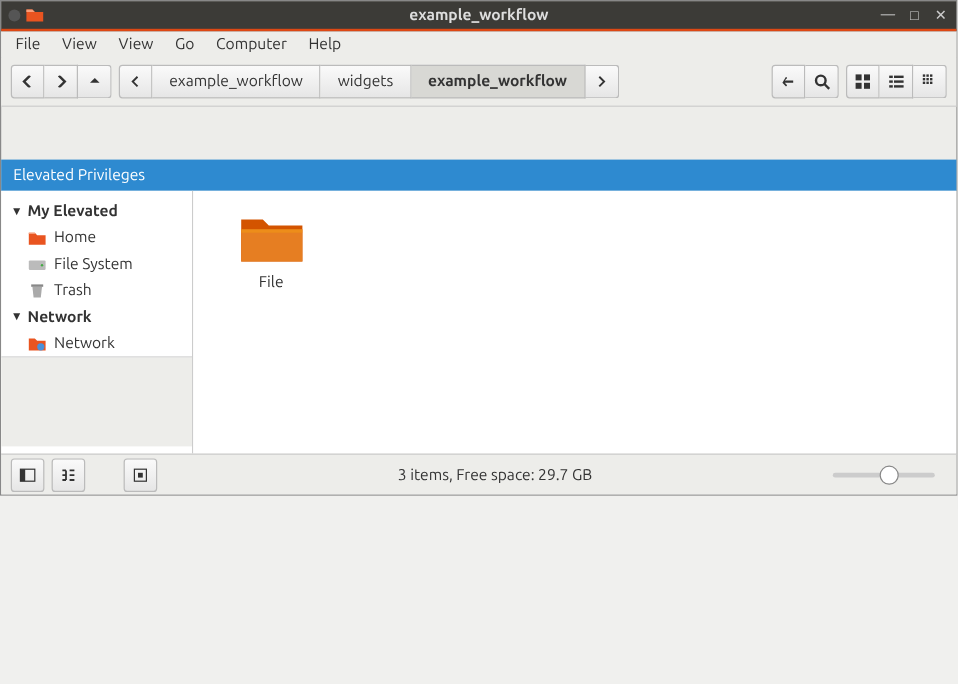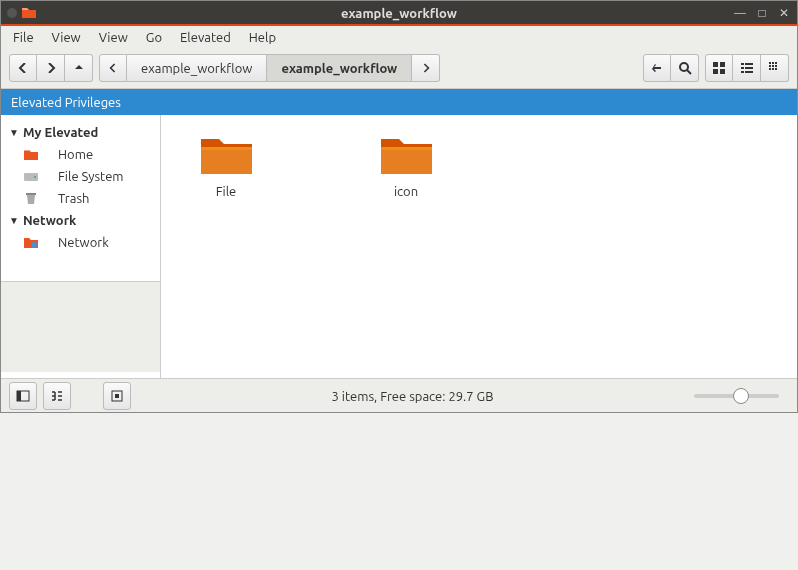--- a/index.html
+++ b/index.html
@@ -15,27 +15,27 @@
 .menubar span { cursor: pointer; }
 .toolbar { display: flex; align-items: center; gap: 6px; padding: 6px 8px; background: #ededea; border-bottom: 1px solid #ccc; }
 .btn { border: 1px solid #bbb; background: linear-gradient(#fafafa, #e6e6e6); height: 28px; min-width: 28px; display: inline-flex; align-items: center; justify-content: center; cursor: pointer; border-radius: 3px; font-size: 14px; }
 .btn-group { display: flex; }
 .btn-group .btn { border-radius: 0; }
 .btn-group .btn:first-child { border-radius: 3px 0 0 3px; }
 .btn-group .btn:last-child { border-radius: 0 3px 3px 0; }
 .btn-group .btn + .btn { border-left: none; }
 .path-btn { padding: 0 14px; font-size: 13px; }
 .path-btn.active { background: #d8d8d4; font-weight: bold; }
-.privbar { background: #2e8ad0; color: #fff; padding: 6px 10px; font-size: 13px; }
+.privbar { background: #2e8ad0; color: #fff; padding: 6px 10px; font-size: 13px; margin-top: 44px; }
 .content { display: flex; flex: 1; min-height: 0; }
 .sidebar { width: 160px; background: #fff; border-right: 1px solid #ccc; padding: 6px 0; font-size: 13px; overflow: auto; display: flex; flex-direction: column; }
 .sidebar .fill { flex: 1; }
 .sidebar .divider { height: 1px; background: #ccc; margin-top: auto; }
 .side-section { font-weight: bold; padding: 4px 8px; display: flex; align-items: center; gap: 4px; }
-.side-item { padding: 3px 8px 3px 22px; display: flex; align-items: center; gap: 19px; cursor: pointer; }
+.side-item { padding: 3px 8px 3px 22px; display: flex; align-items: center; gap: 6px; cursor: pointer; }
 .side-item .icn { width: 16px; height: 16px; display: inline-flex; align-items: center; justify-content: center; }
 .underline { }
 .fileview { flex: 1; background: #fff; padding: 18px 20px; display: flex; gap: 90px; align-items: flex-start; overflow: auto; }
 .file { text-align: center; cursor: pointer; width: 90px; }
 .file .ficon { width: 55px; height: 45px; margin: 0 auto 6px; }
 .file .fname { font-size: 13px; }
 .statusbar { display: flex; align-items: center; height: 34px; border-top: 1px solid #ccc; background: #ededea; padding: 0 8px; gap: 6px; }
 .statusbar .center { flex: 1; text-align: center; font-size: 13px; }
 .slider { width: 85px; height: 4px; background: #ccc; border-radius: 2px; position: relative; margin-right: 10px; }
 .slider::before { content: ""; width: 14px; height: 14px; background: #fff; border: 1px solid #888; border-radius: 50%; position: absolute; right: 30px; top: -6px; }
@@ -61,21 +61,21 @@
       <span>□</span>
       <span>✕</span>
     </div>
   </div>
 
   <div class="menubar">
     <span>File</span>
     <span>View</span>
     <span>View</span>
     <span>Go</span>
-    <span>Elevated</span>
+    <span>Computer</span>
     <span>Help</span>
   </div>
 
   <div class="toolbar">
     <div class="btn-group">
       <div class="btn">
           <svg width="10" height="10" viewBox="0 0 10 10">
             <path d="M7 0L2 5l5 5" fill="none" stroke="#333" stroke-width="2"></path>
           </svg>
         </div>
@@ -90,20 +90,21 @@
           </svg>
         </div>
     </div>
     <div class="btn-group" style="flex:0 0 auto;">
       <div class="btn">
           <svg width="8" height="10" viewBox="0 0 10 10">
             <path d="M7 0L2 5l5 5" fill="none" stroke="#333" stroke-width="2"></path>
           </svg>
         </div>
       <div class="btn path-btn">example_workflow</div>
+      <div class="btn path-btn">widgets</div>
       <div class="btn path-btn active">example_workflow</div>
       <div class="btn">
           <svg width="8" height="10" viewBox="0 0 10 10">
             <path d="M3 0l5 5-5 5" fill="none" stroke="#333" stroke-width="2"></path>
           </svg>
         </div>
     </div>
     <div style="flex:1"></div>
     <div class="btn-group">
       <div class="btn">
@@ -212,30 +213,20 @@
       <div class="file">
         <div class="ficon">
             <svg viewBox="0 0 55 45" width="55" height="45">
               <path fill="#d35400" d="M2 6h18l5 5h28v30H2z"></path>
               <path fill="#e67e22" d="M2 14h51v27H2z"></path>
               <path fill="#f39c12" d="M2 14h51v3H2z" opacity="0.5"></path>
             </svg>
           </div>
         <div class="fname">File</div>
       </div>
-      <div class="file">
-        <div class="ficon">
-            <svg viewBox="0 0 55 45" width="55" height="45">
-              <path fill="#d35400" d="M2 6h18l5 5h28v30H2z"></path>
-              <path fill="#e67e22" d="M2 14h51v27H2z"></path>
-              <path fill="#f39c12" d="M2 14h51v3H2z" opacity="0.5"></path>
-            </svg>
-          </div>
-        <div class="fname">icon</div>
-      </div>
     </div>
   </div>
 
   <div class="statusbar">
     <div class="btn">
         <svg width="14" height="14" viewBox="0 0 14 14">
           <rect x="1" y="2" width="12" height="10" fill="none" stroke="#333"></rect>
           <rect x="1" y="2" width="4" height="10" fill="#333"></rect>
         </svg>
       </div>

